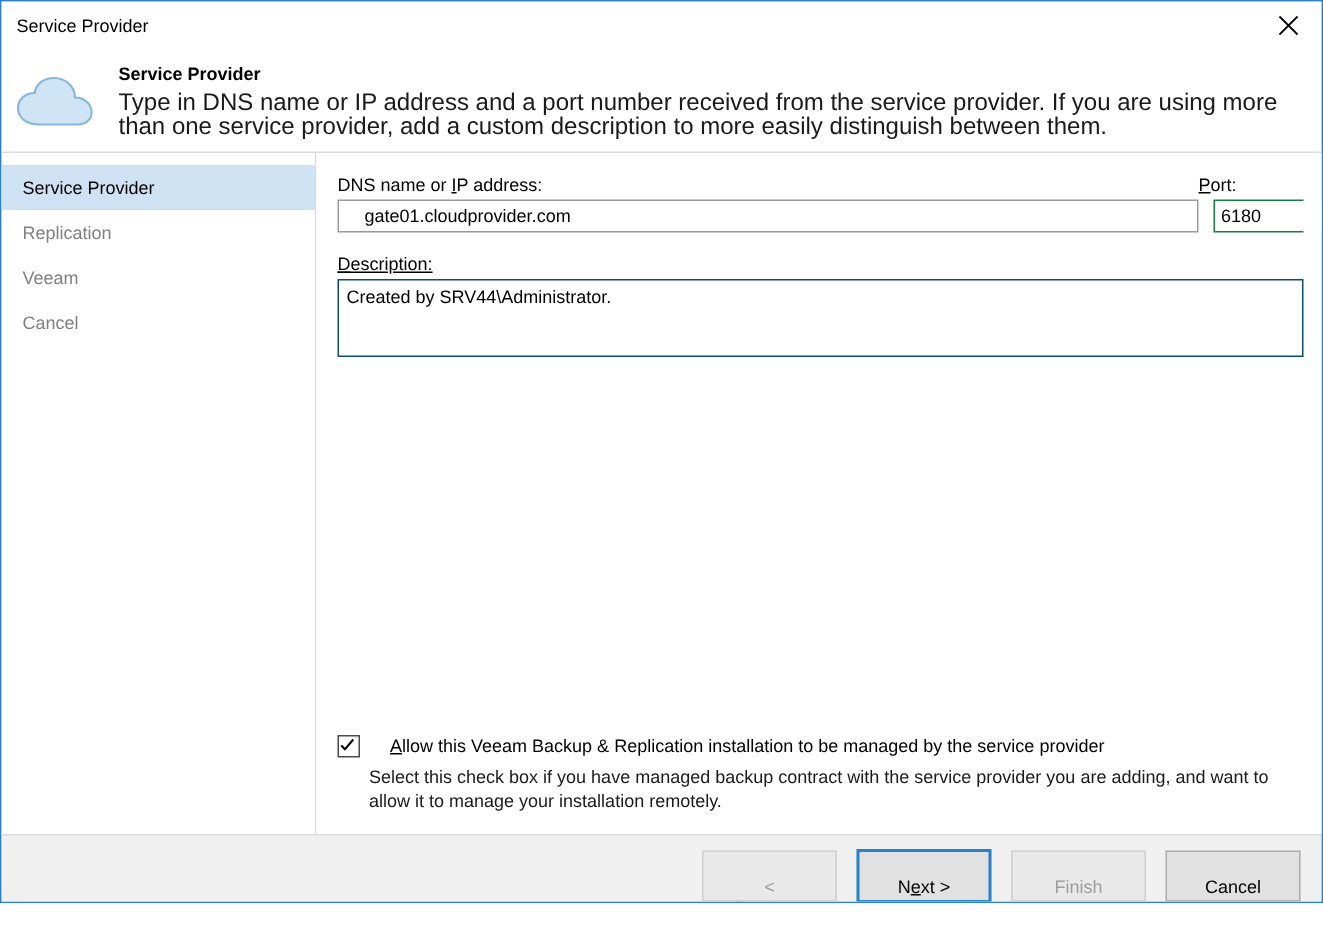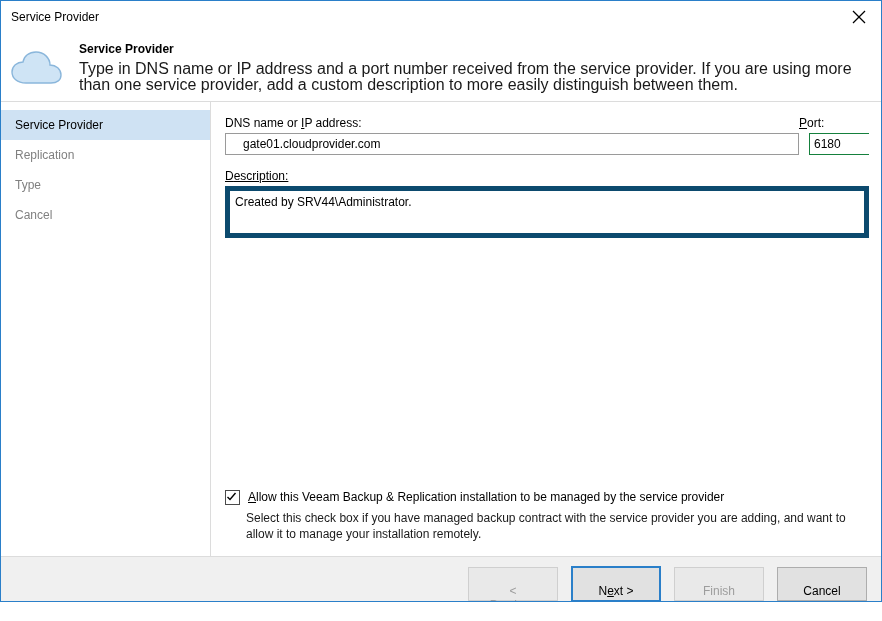--- a/index.html
+++ b/index.html
@@ -165,41 +165,42 @@
     padding: 2px 4px;
     color: #000000;
   }
 
   .desc-label { margin-top: 14px; text-decoration: underline; }
   .desc-box {
     margin-top: 3px;
     width: 644px;
     height: 52px;
     box-sizing: border-box;
-    border: 5px solid #0c4a6e;
+    border: 1px solid #0c4a6e;
     font-family: "Liberation Sans", sans-serif;
     font-size: 12px;
     padding: 4px 5px;
     color: #000000;
     resize: none;
     outline: none;
     overflow: hidden;
     background: #ffffff;
   }
 
   
   .check-block {
     position: absolute;
     left: 14px;
     bottom: 14px;
     width: 650px;
   }
   .check-row {
     display: flex;
     align-items: flex-end;
+    gap: 12px;
   }
   .checkbox {
     width: 13px;
     height: 13px;
     min-width: 13px;
     border: 1px solid #4a4a4a;
     background: #ffffff;
     margin-top: 1px;
     position: relative;
     cursor: default;
@@ -289,21 +290,21 @@
   <div class="body-row">
 
     <div class="sidebar">
       <div class="side-item active">
         <span>Service Provider</span>
       </div>
       <div class="side-item">
         <span>Replication</span>
       </div>
       <div class="side-item">
-        <span>Type</span>
+        <span>Veeam</span>
       </div>
       <div class="side-item">
         <span>Cancel</span>
       </div>
     </div>
 
     <div class="content">
 
       <div class="row-labels">
         <div class="label dns-label"><span>DNS name or </span><u>I</u><span>P address:</span></div>

